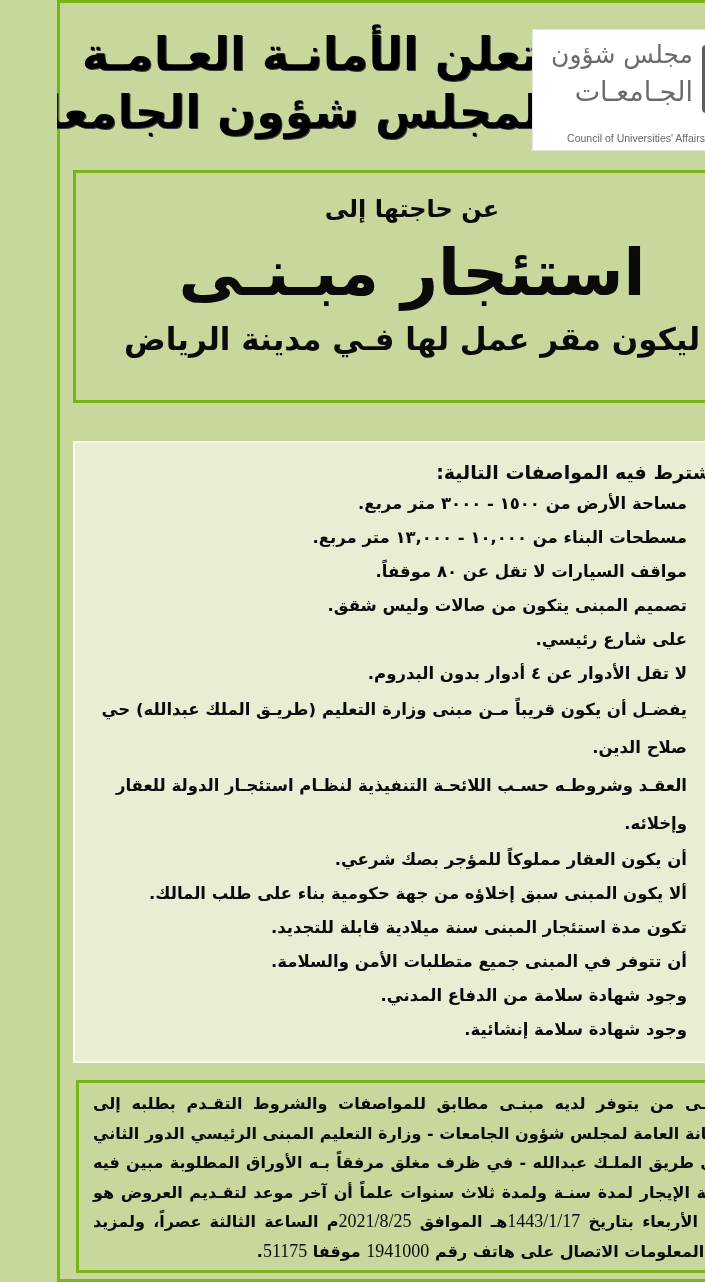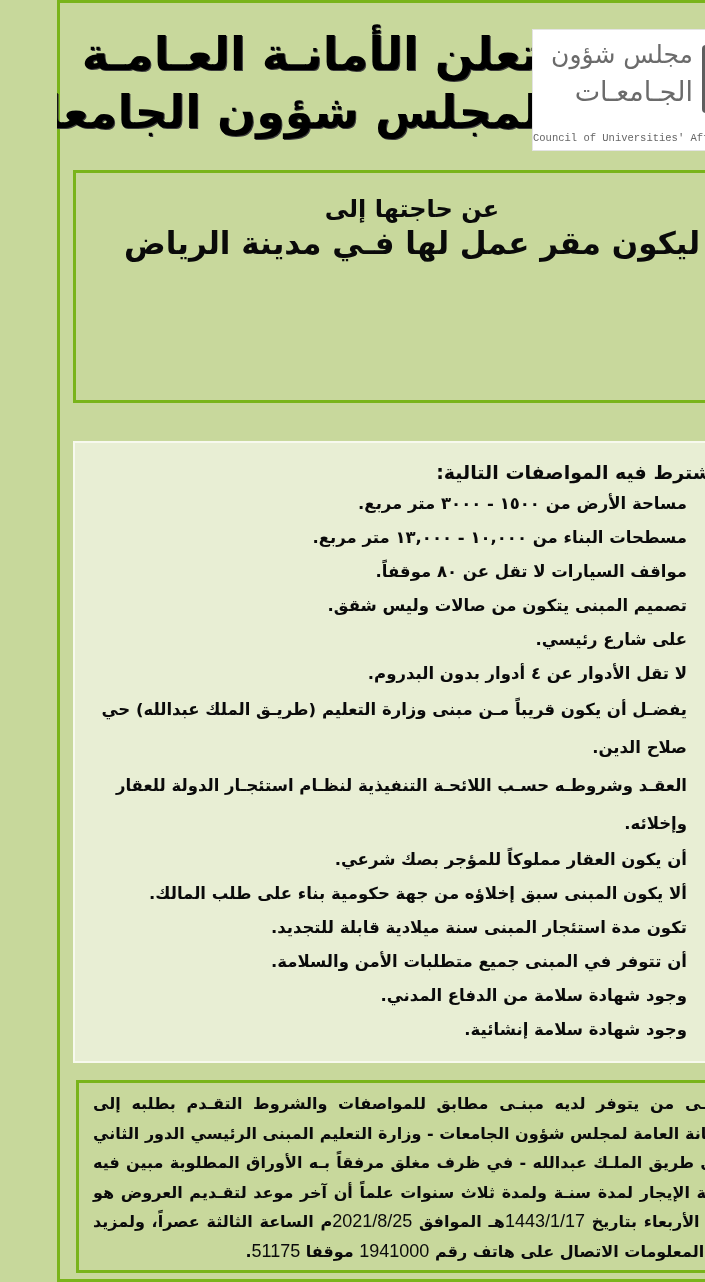--- a/index.html
+++ b/index.html
@@ -30,23 +30,23 @@
     position: absolute; right: 46px; top: 10px;
     font-size: 25px; color: #6b6b6b; font-weight: normal;
     font-family: "DejaVu Sans", sans-serif; white-space: nowrap;
   }
   .logo-ar2 {
     position: absolute; right: 46px; top: 46px;
     font-size: 27px; color: #6b6b6b; letter-spacing: 3px;
     font-family: "DejaVu Sans", sans-serif; white-space: nowrap;
   }
   .logo-en {
-    position: absolute; left: 0; right: 0; bottom: 6px; text-align: left;
+    position: absolute; left: 0; right: 0; bottom: 6px; text-align: center;
     font-size: 10.5px; color: #666; direction: ltr;
-    font-family: Liberation Mono, monospace; white-space: nowrap;
+    font-family: Liberation Sans, sans-serif; white-space: nowrap;
   }
   .title-block {
     position: absolute; left: 6px; top: 4px; width: 460px; text-align: center;
   }
   .title-line {
     display: block; font-weight: bold; font-size: 46px; line-height: 58px;
     white-space: nowrap; color: #000;
     font-family: "DejaVu Sans", sans-serif;
     letter-spacing: 1px;
     text-shadow: 1px 1px 0 #3d3d3d;
@@ -94,21 +94,21 @@
   
   .footer {
     position: absolute; left: 16px; top: 1077px; width: 673px; height: 193px;
     border: 3px solid #79b41a;
     padding: 6px 12px 0 14px;
   }
   .footer-text {
     font-size: 16px; font-weight: bold; line-height: 29.5px; text-align: justify;
     text-align-last: right;
   }
-  .num { font-family: Liberation Sans, sans-serif; font-weight: normal; font-size: 18px; }
+  .num { font-family: Liberation Serif, serif; font-weight: normal; font-size: 18px; }
 </style>
 </head>
 <body>
 
 <div class="frame">
 
   <div class="header">
     <div class="title-block">
       <span class="title-line">تعلن الأمانـة العـامـة</span>
       <span class="title-line">لمجلس شؤون الجامعات</span>
@@ -122,20 +122,21 @@
         <polyline points="6,30 20,30" stroke="#ffffff" stroke-width="2"></polyline>
       </svg>
       <span class="logo-ar1">مجلس شؤون</span>
       <span class="logo-ar2">الجـامعـات</span>
       <span class="logo-en">Council of Universities' Affairs</span>
     </div>
   </div>
 
   <div class="intro">
     <span class="intro-sub">عن حاجتها إلى</span>
+    <span class="intro-main">استئجار مبـنـى</span>
     <span class="intro-line">ليكون مقر عمل لها فـي مدينة الرياض</span>
   </div>
 
   <div class="specs">
     <span class="specs-heading">ويشترط فيه المواصفات التالية:</span>
     <ul class="spec-list">
       <li class="spec-item"><span class="bullet"></span><span>مساحة الأرض من ١٥٠٠ - ٣٠٠٠ متر مربع.</span></li>
       <li class="spec-item"><span class="bullet"></span><span>مسطحات البناء من ١٠,٠٠٠ - ١٣,٠٠٠ متر مربع.</span></li>
       <li class="spec-item"><span class="bullet"></span><span>مواقف السيارات لا تقل عن ٨٠ موقفاً.</span></li>
       <li class="spec-item"><span class="bullet"></span><span>تصميم المبنى يتكون من صالات وليس شقق.</span></li>

